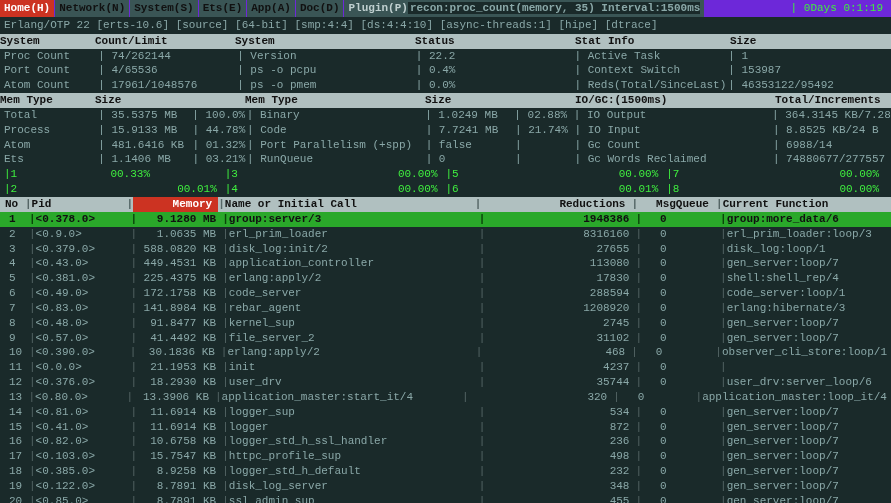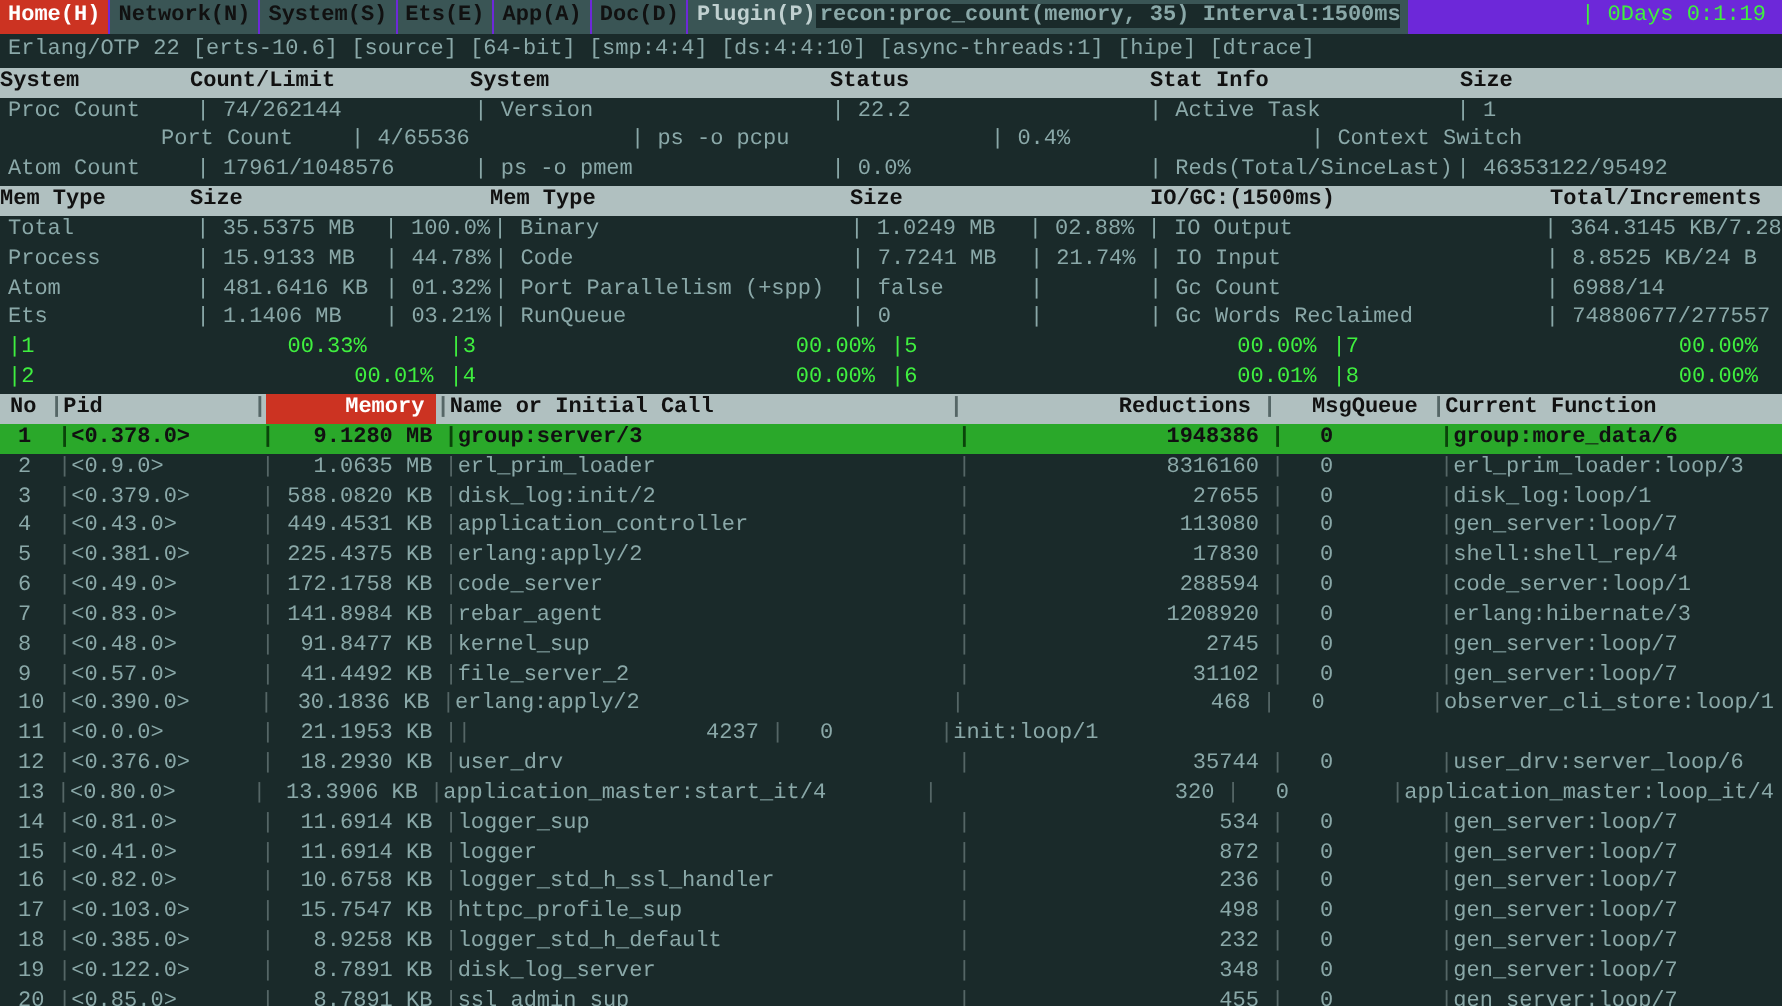--- a/index.html
+++ b/index.html
@@ -13,21 +13,21 @@
     overflow: hidden;
     line-height: 1.35;
   }
   .tabs { display: flex; background: #6d28d9; }
   .tab { padding: 1px 4px; background: #3a5555; color: #111; margin-right: 1px; font-weight: bold; }
   .tab.home { background: #cc3322; color: #fff; }
   .tab.plugin { background: #3a5555; color: #c0d0d0; }
   .tab-right { margin-left: auto; color: #3fef3f; padding: 1px 8px 1px 4px; }
   .info-line { padding: 1px 4px; color: #8aa8a8; }
   .hdr-row { display: flex; background: #b0c0c0; color: #111; font-weight: bold; }
-  .data-row { display: flex; padding: 0 4px; justify-content: center; }
+  .data-row { display: flex; padding: 0 4px; }
   .cell { padding: 0; white-space: pre; }
   .c1 { width: 95px; }
   .c2 { width: 140px; }
   .c3 { width: 180px; }
   .c4 { width: 160px; }
   .c5 { width: 155px; }
   .c6 { width: 160px; }
   .m1 { width: 95px; }
   .m2 { width: 95px; }
   .m3 { width: 55px; }
@@ -85,20 +85,21 @@
       <div class="cell c4">| 22.2</div>
       <div class="cell c5">| Active Task</div>
       <div class="cell c6">| 1</div>
     </div>
     <div class="data-row">
       <div class="cell c1">Port Count</div>
       <div class="cell c2">| 4/65536</div>
       <div class="cell c3">| ps -o pcpu</div>
       <div class="cell c4">| 0.4%</div>
       <div class="cell c5">| Context Switch</div>
+      <div class="cell c6">| 153987</div>
     </div>
     <div class="data-row">
       <div class="cell c1">Atom Count</div>
       <div class="cell c2">| 17961/1048576</div>
       <div class="cell c3">| ps -o pmem</div>
       <div class="cell c4">| 0.0%</div>
       <div class="cell c5">| Reds(Total/SinceLast)</div>
       <div class="cell c6">| 46353122/95492</div>
     </div>
   </div>
@@ -151,21 +152,21 @@
       <div class="cell m4">| RunQueue</div>
       <div class="cell m5">| 0</div>
       <div class="cell m6">| </div>
       <div class="cell m7">| Gc Words Reclaimed</div>
       <div class="cell m8">| 74880677/277557</div>
     </div>
   </div>
 <div id="queue-rows">
     <div class="bottom-row">
       <div class="br-cell"><span class="green">|1</span></div>
-      <div class="br-cell green" style="text-align:center;padding-right:8px">00.33%</div>
+      <div class="br-cell green" style="text-align:left;padding-right:8px">00.33%</div>
       <div class="br-cell"><span class="green">|3</span></div>
       <div class="br-cell green" style="text-align:right;padding-right:8px">00.00%</div>
       <div class="br-cell"><span class="green">|5</span></div>
       <div class="br-cell green" style="text-align:right;padding-right:8px">00.00%</div>
       <div class="br-cell"><span class="green">|7</span></div>
       <div class="br-cell green" style="text-align:right;padding-right:8px">00.00%</div>
     </div>
     <div class="bottom-row">
       <div class="br-cell"><span class="green">|2</span></div>
       <div class="br-cell green" style="text-align:right;padding-right:8px">00.01%</div>
@@ -344,26 +345,26 @@
       <div class="sep">|</div>
       <div class="p-fn">observer_cli_store:loop/1</div>
     </div>
     <div class="proc-row">
       <div class="p-no">11</div>
       <div class="sep">|</div>
       <div class="p-pid">&lt;0.0.0&gt;</div>
       <div class="sep">|</div>
       <div class="p-mem">21.1953 KB</div>
       <div class="sep">|</div>
+      <div class="p-name">init</div>
       <div class="sep">|</div>
       <div class="p-red">4237</div>
       <div class="sep">|</div>
       <div class="p-msg">0</div>
       <div class="sep">|</div>
-      <div class="p-fn">init:loop/1</div>
     </div>
     <div class="proc-row">
       <div class="p-no">12</div>
       <div class="sep">|</div>
       <div class="p-pid">&lt;0.376.0&gt;</div>
       <div class="sep">|</div>
       <div class="p-mem">18.2930 KB</div>
       <div class="sep">|</div>
       <div class="p-name">user_drv</div>
       <div class="sep">|</div>

